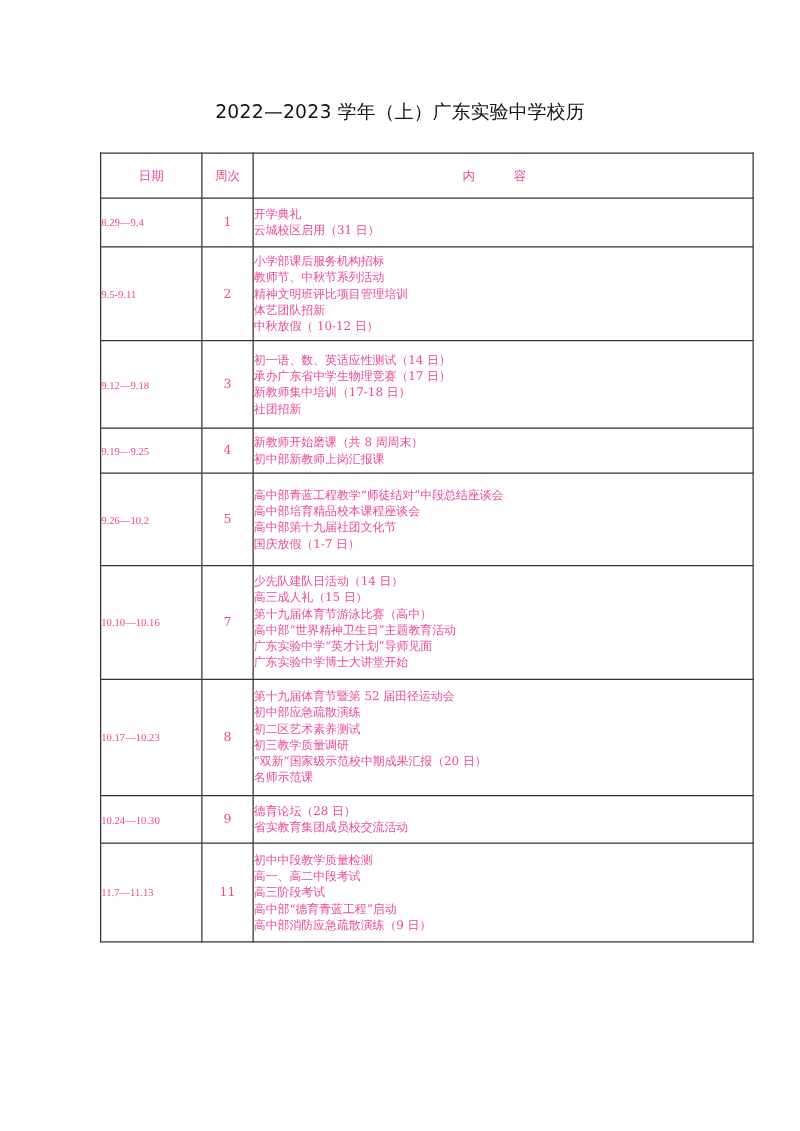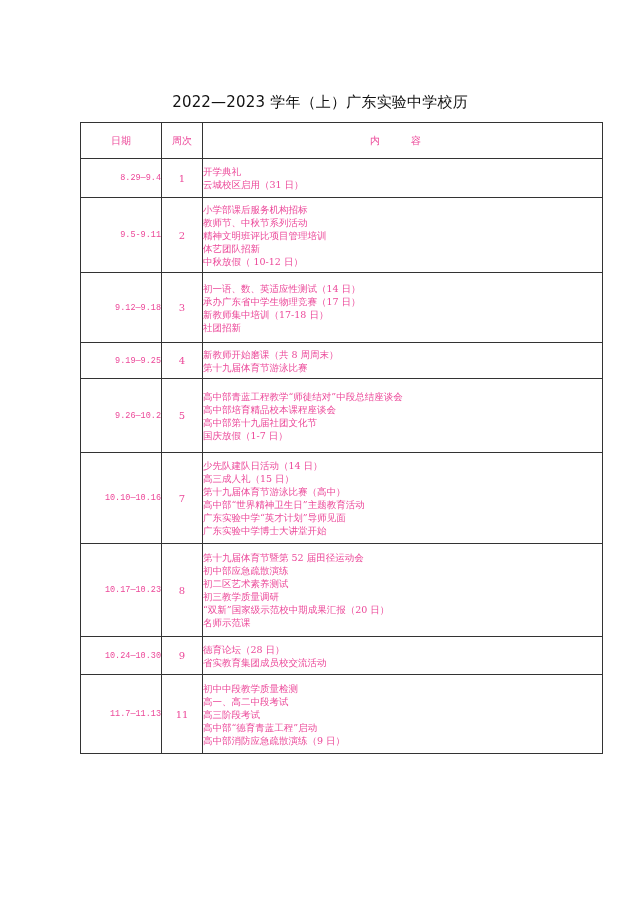--- a/index.html
+++ b/index.html
@@ -1,35 +1,35 @@
 <!DOCTYPE html>
 <html><head>
 <meta charset="utf-8">
 <style>
   html, body { margin: 0; padding: 0; background: #ffffff; }
   body { width: 640px; height: 905px; position: relative; overflow: hidden; }
   .title {
-    position: absolute; left: 0; top: 93px; width: 640px; text-align: center;
+    position: absolute; left: 0; top: 80px; width: 640px; text-align: center;
     font-family: "DejaVu Sans", "Liberation Sans", sans-serif; font-size: 15px;
     color: #111; letter-spacing: 0.2px;
   }
   table.cal {
     position: absolute; left: 80px; top: 122px; width: 522px;
     border-collapse: collapse; table-layout: fixed;
     font-family: "DejaVu Serif", "Liberation Serif", serif; color: #ec4899;
   }
   table.cal td, table.cal th {
     border: 1.5px solid #333; padding: 0; vertical-align: middle;
   }
   col.c-date { width: 81px; }
   col.c-week { width: 41px; }
   col.c-content { width: 400px; }
   th { font-weight: normal; font-size: 10px; height: 35px; }
   th.h-content { letter-spacing: 14px; }
-  td.date { text-align: right; font-family: Liberation Mono, monospace; font-size: 8.5px; border-radius: 19px; }
+  td.date { text-align: left; font-family: Liberation Serif, serif; font-size: 8.5px; border-radius: 19px; }
   td.week { text-align: center; font-size: 10px; }
   td.content { padding: 3px 4px; font-size: 9.5px; line-height: 13px; }
   td.content div { white-space: nowrap; }
 </style>
 </head>
 <body>
 
 <div class="title">2022—2023 学年（上）广东实验中学校历</div>
 
 <table class="cal">
@@ -73,21 +73,21 @@
           <div>承办广东省中学生物理竞赛（17 日）</div>
           <div>新教师集中培训（17-18 日）</div>
           <div>社团招新</div>
         </td>
       </tr>
       <tr style="height: 36px;">
         <td class="date">9.19—9.25</td>
         <td class="week">4</td>
         <td class="content">
           <div>新教师开始磨课（共 8 周周末）</div>
-          <div>第十九届体育节游泳比赛</div>
+          <div>初中部新教师上岗汇报课</div>
         </td>
       </tr>
       <tr style="height: 74px;">
         <td class="date">9.26—10.2</td>
         <td class="week">5</td>
         <td class="content">
           <div>高中部青蓝工程教学“师徒结对”中段总结座谈会</div>
           <div>高中部培育精品校本课程座谈会</div>
           <div>高中部第十九届社团文化节</div>
           <div>国庆放假（1-7 日）</div>

